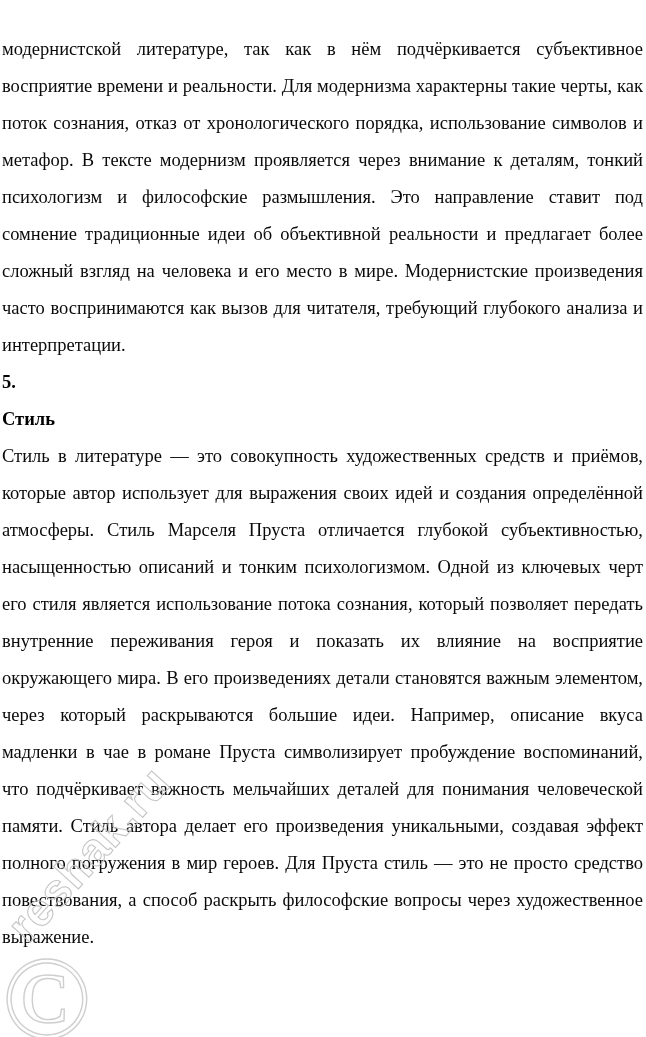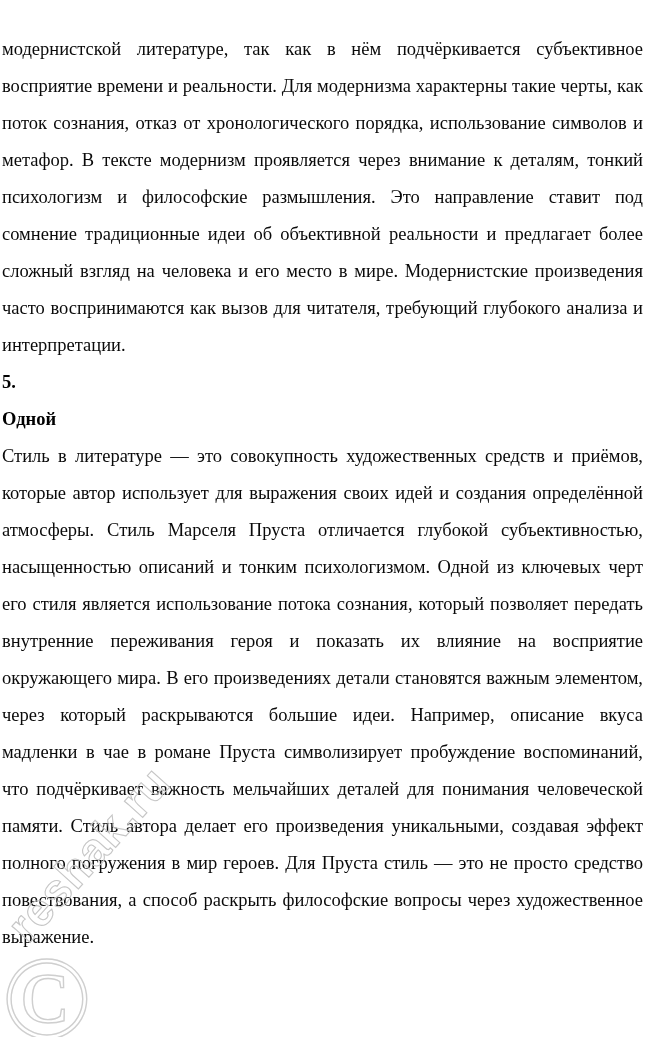--- a/index.html
+++ b/index.html
@@ -98,21 +98,21 @@
 <body>
 
 <div class="page">
 
   <div class="content">
 
     <p class="para">модернистской литературе, так как в нём подчёркивается субъективное восприятие времени и реальности. Для модернизма характерны такие черты, как поток сознания, отказ от хронологического порядка, использование символов и метафор. В тексте модернизм проявляется через внимание к деталям, тонкий психологизм и философские размышления. Это направление ставит под сомнение традиционные идеи об объективной реальности и предлагает более сложный взгляд на человека и его место в мире. Модернистские произведения часто воспринимаются как вызов для читателя, требующий глубокого анализа и интерпретации.</p>
 
     <p class="heading">5.</p>
 
-    <p class="heading">Одной</p>
+    <p class="heading">Стиль</p>
 
     <p class="para">Стиль в литературе — это совокупность художественных средств и приёмов, которые автор использует для выражения своих идей и создания определённой атмосферы. Стиль Марселя Пруста отличается глубокой субъективностью, насыщенностью описаний и тонким психологизмом. Одной из ключевых черт его стиля является использование потока сознания, который позволяет передать внутренние переживания героя и показать их влияние на восприятие окружающего мира. В его произведениях детали становятся важным элементом, через который раскрываются большие идеи. Например, описание вкуса мадленки в чае в романе Пруста символизирует пробуждение воспоминаний, что подчёркивает важность мельчайших деталей для понимания человеческой памяти. Стиль автора делает его произведения уникальными, создавая эффект полного погружения в мир героев. Для Пруста стиль — это не просто средство повествования, а способ раскрыть философские вопросы через художественное выражение.</p>
 
   </div>
 
   <div class="watermark">
     <span class="watermark-word">reshak.ru</span>
     <span class="watermark-mark">©</span>
   </div>
 

